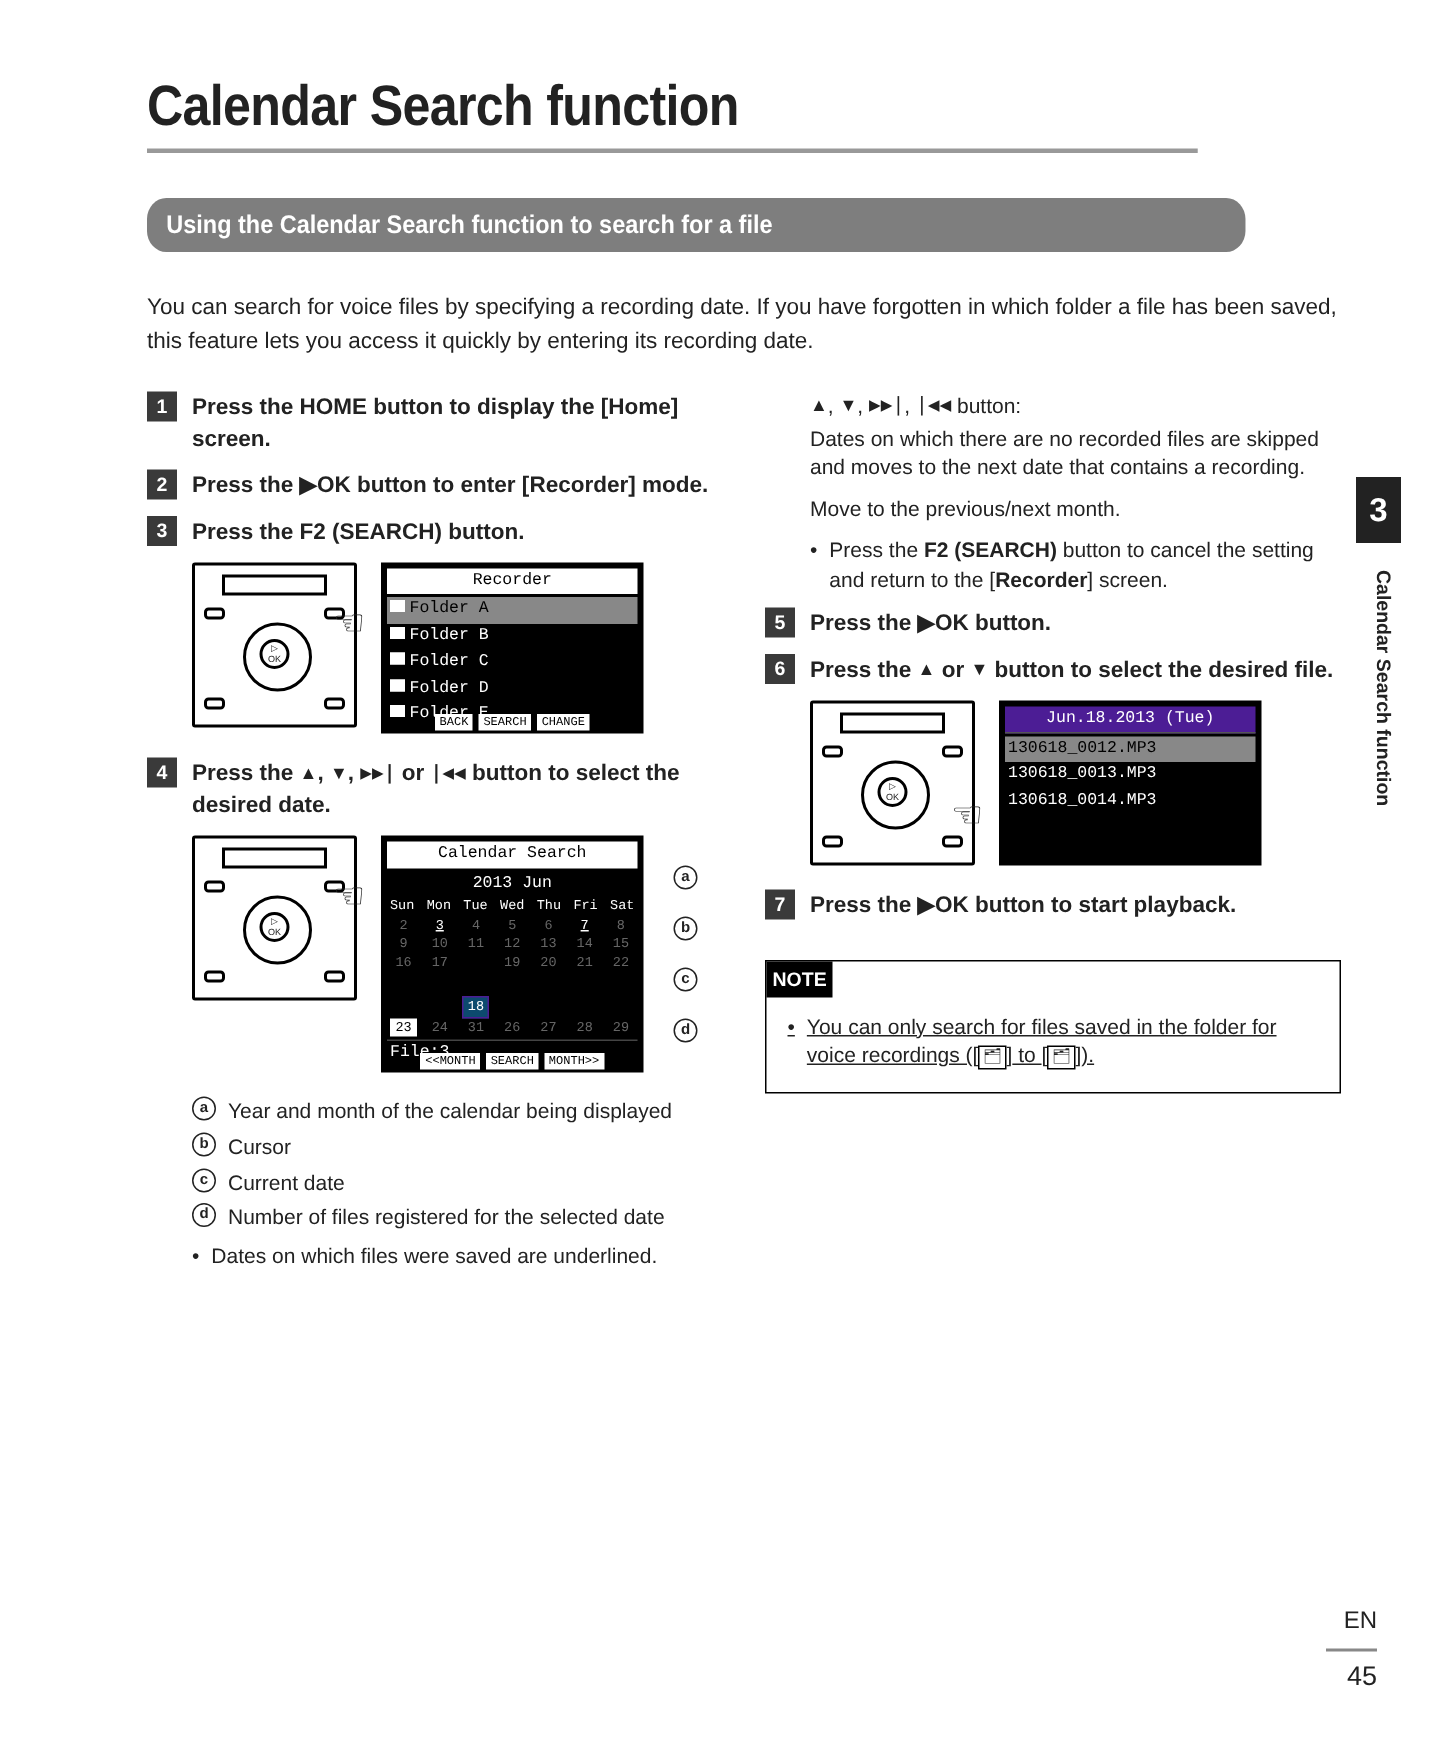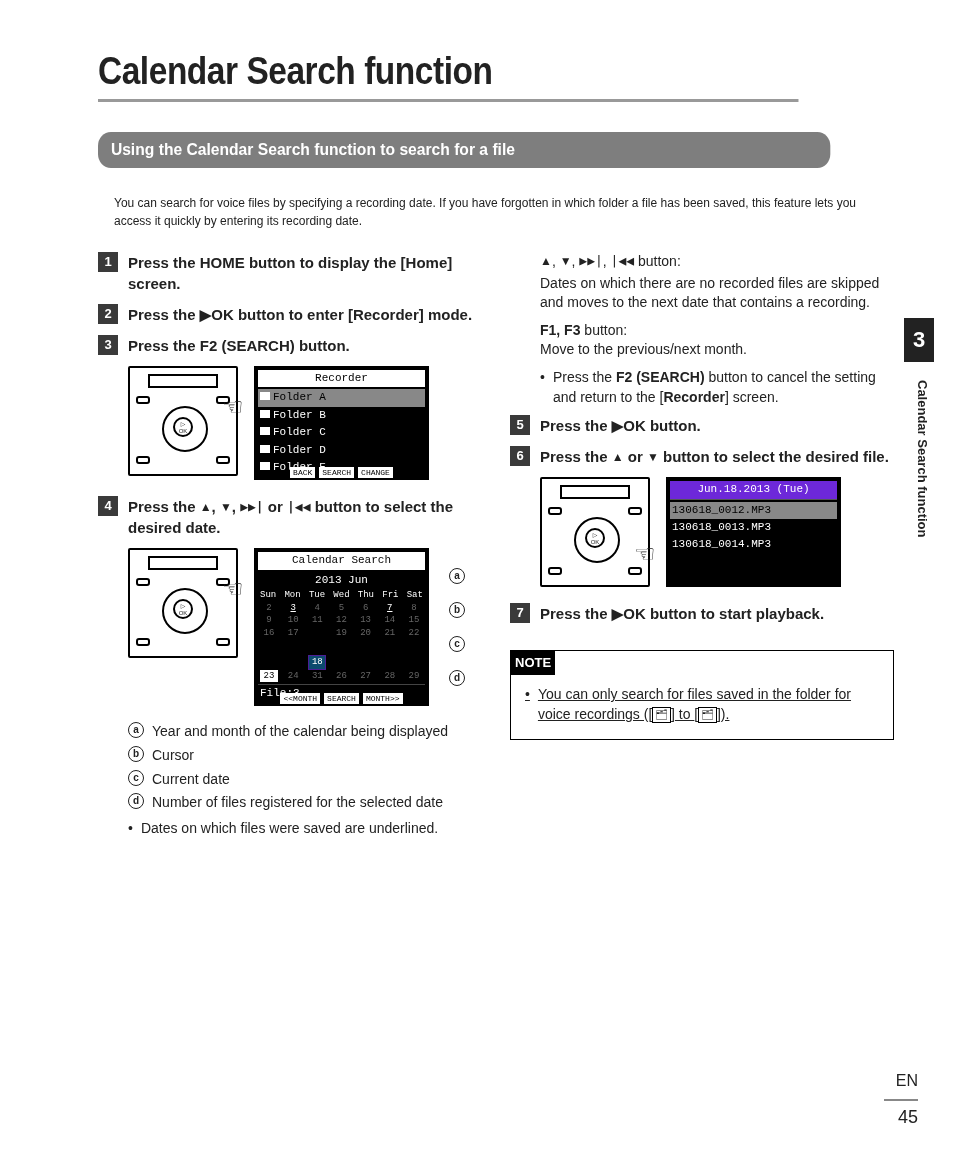--- a/index.html
+++ b/index.html
@@ -29,24 +29,23 @@
     font-weight: 700;
     font-size: 17px;
     padding: 8px 14px;
     border-radius: 14px;
     margin-bottom: 26px;
     font-family: "Arial Black", Arial, sans-serif;
     transform: scaleX(0.92);
     transform-origin: left center;
   }
   .intro {
-    font-size: 12px;
+    font-size: 15px;
     line-height: 1.5;
     margin-bottom: 22px;
-    margin-left: 16px;
   }
   .columns { display: flex; gap: 28px; }
   .col { flex: 1; font-size: 14px; line-height: 1.4; }
   .step { display: flex; margin-bottom: 10px; }
   .step-num {
     display: inline-block;
     background: #3a3a3a;
     color: #fff;
     font-weight: 700;
     min-width: 20px; height: 20px;
@@ -311,21 +310,20 @@
   <div class="col">
 
     <div class="sub">
       <div style="margin-bottom:2px">
         <span class="tri">▲</span>, <span class="tri">▼</span>, <span class="ffwd">▶▶|</span>, <span class="rwd">|◀◀</span><span> button:</span>
       </div>
       <div>Dates on which there are no recorded files are skipped and moves to the next date that contains a recording.</div>
     </div>
 
     <div class="sub">
-      <div><b>F1, F3</b><span> button:</span></div>
       <div>Move to the previous/next month.</div>
     </div>
 
     <div class="sub">
       <div class="b">
           <span><span>Press the </span><b>F2 (SEARCH)</b><span> button to cancel the setting and return to the [</span><b>Recorder</b><span>] screen.</span></span>
         </div>
     </div>
 
     <div class="step">
@@ -341,21 +339,21 @@
     <div class="fig-row">
       <div class="device">
         <span class="side-l"></span>
           <span class="side-r"></span>
           <span class="bot-l"></span>
           <span class="bot-r"></span>
         <span class="ok">▷<br>OK</span>
         <span class="finger" style="top:58px">☞</span>
       </div>
       <div class="lcd">
-        <div class="lcd-title" style="background:#6d28d9;color:#fff;border-bottom:1px solid #555">Jun.18.2013 (Tue)</div>
+        <div class="lcd-title" style="background:#4c1d95;color:#fff;border-bottom:1px solid #555">Jun.18.2013 (Tue)</div>
         <div class="lcd-row sel">130618_0012.MP3</div>
         <div class="lcd-row">130618_0013.MP3</div>
         <div class="lcd-row">130618_0014.MP3</div>
       </div>
     </div>
 
     <div class="step" style="margin-top:16px">
       <span class="step-num">7</span>
       <span class="step-text"><span>Press the </span><span class="nob">▶OK</span><span> button to start playback.</span></span>
     </div>

